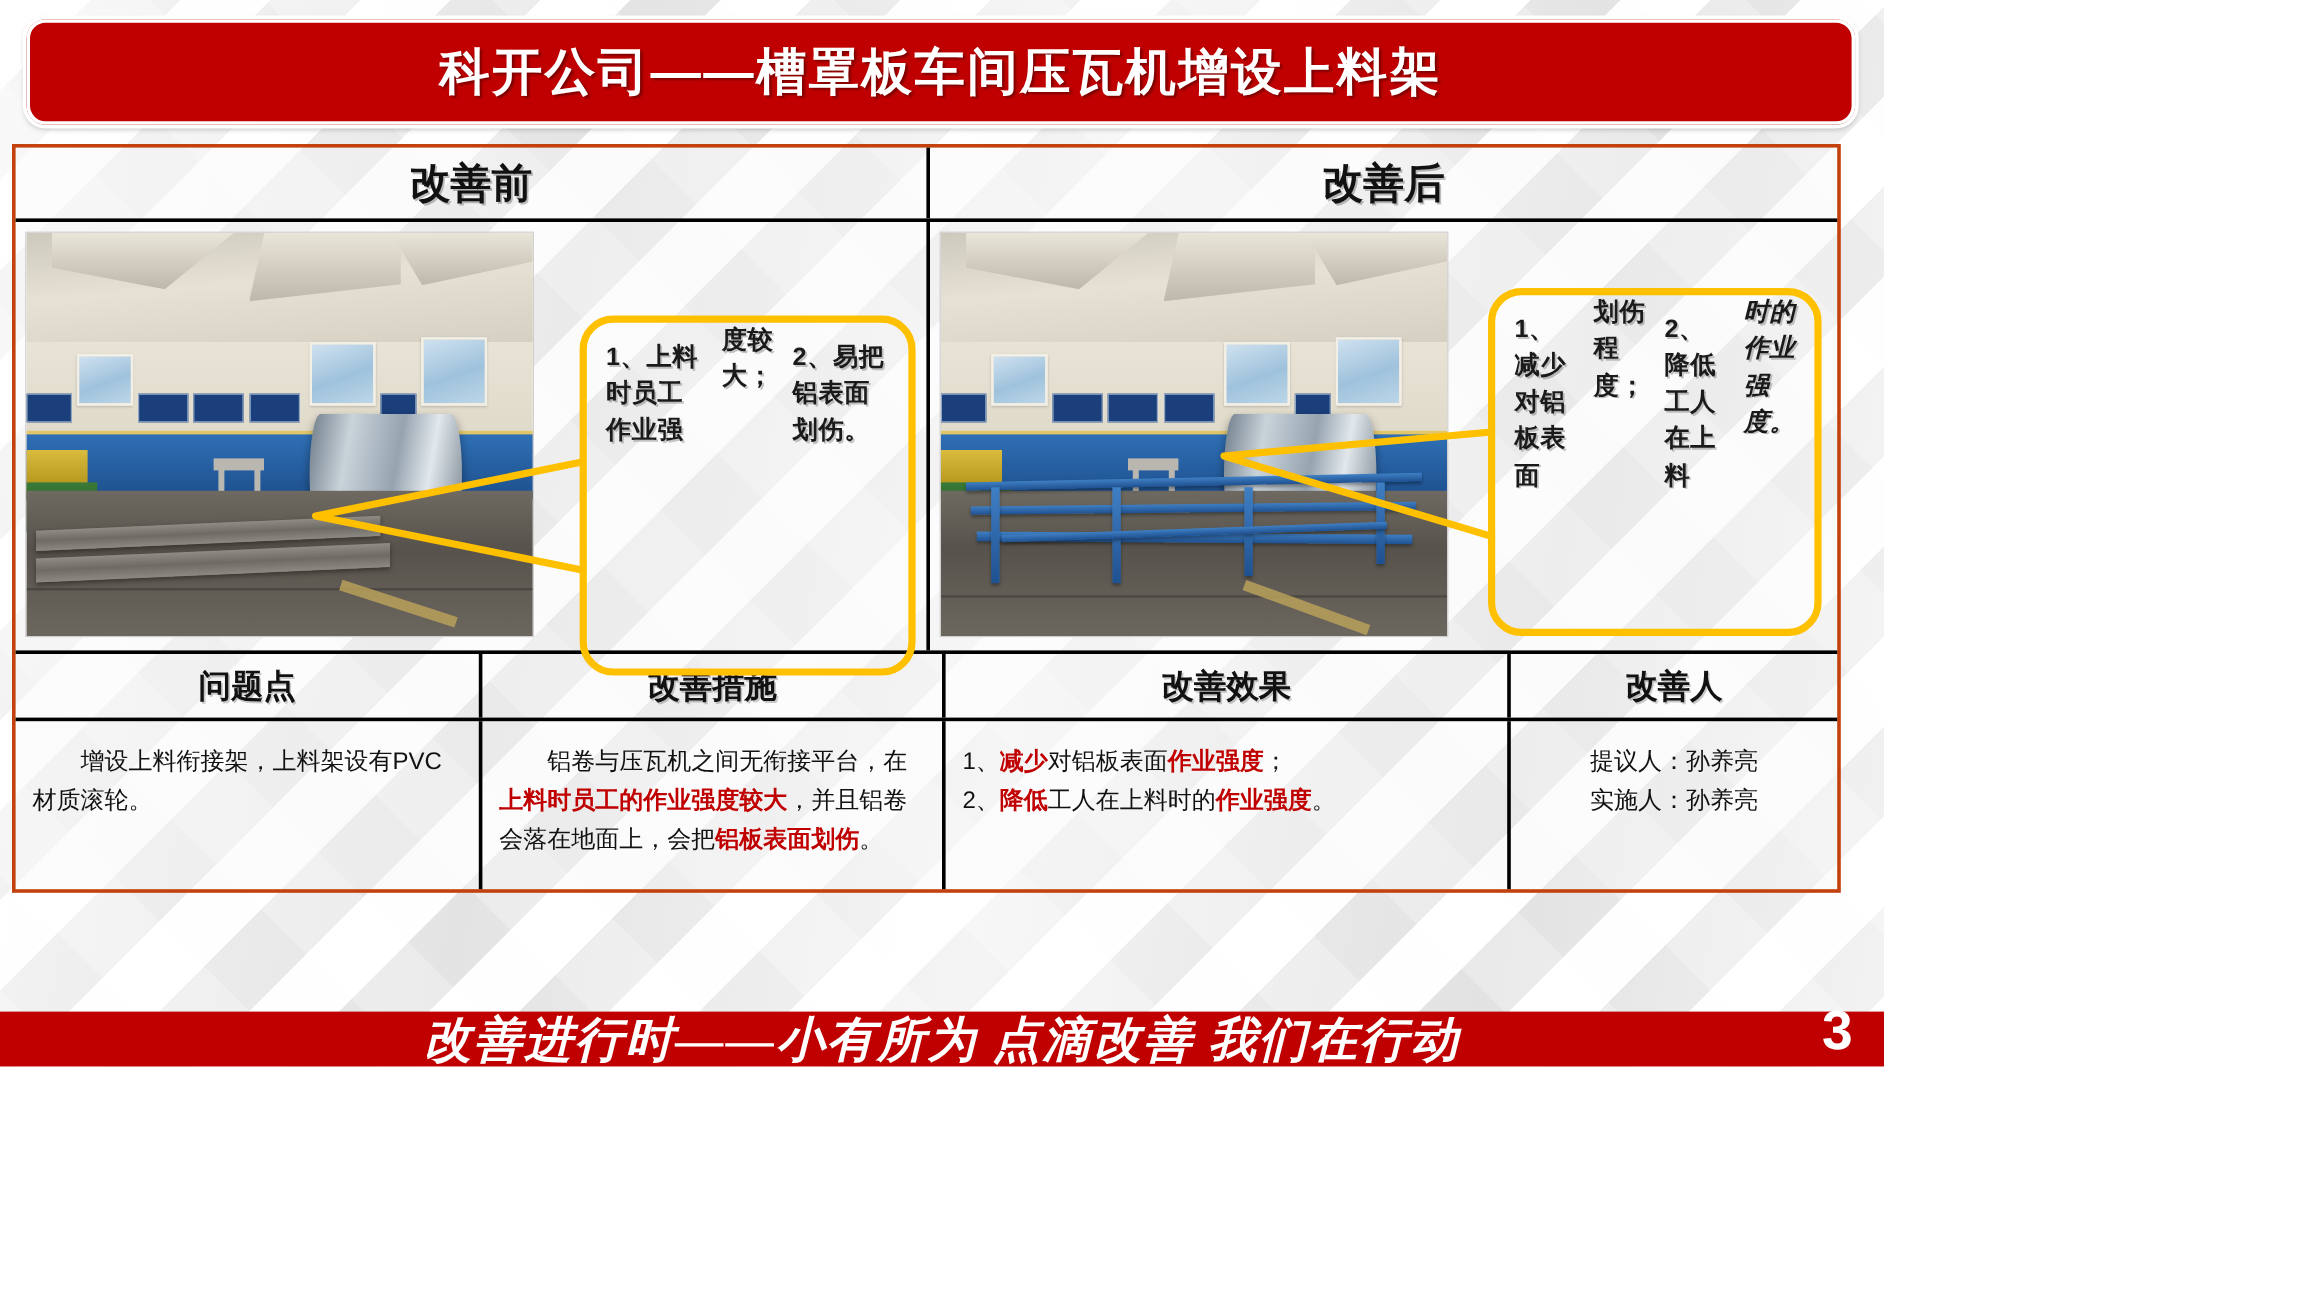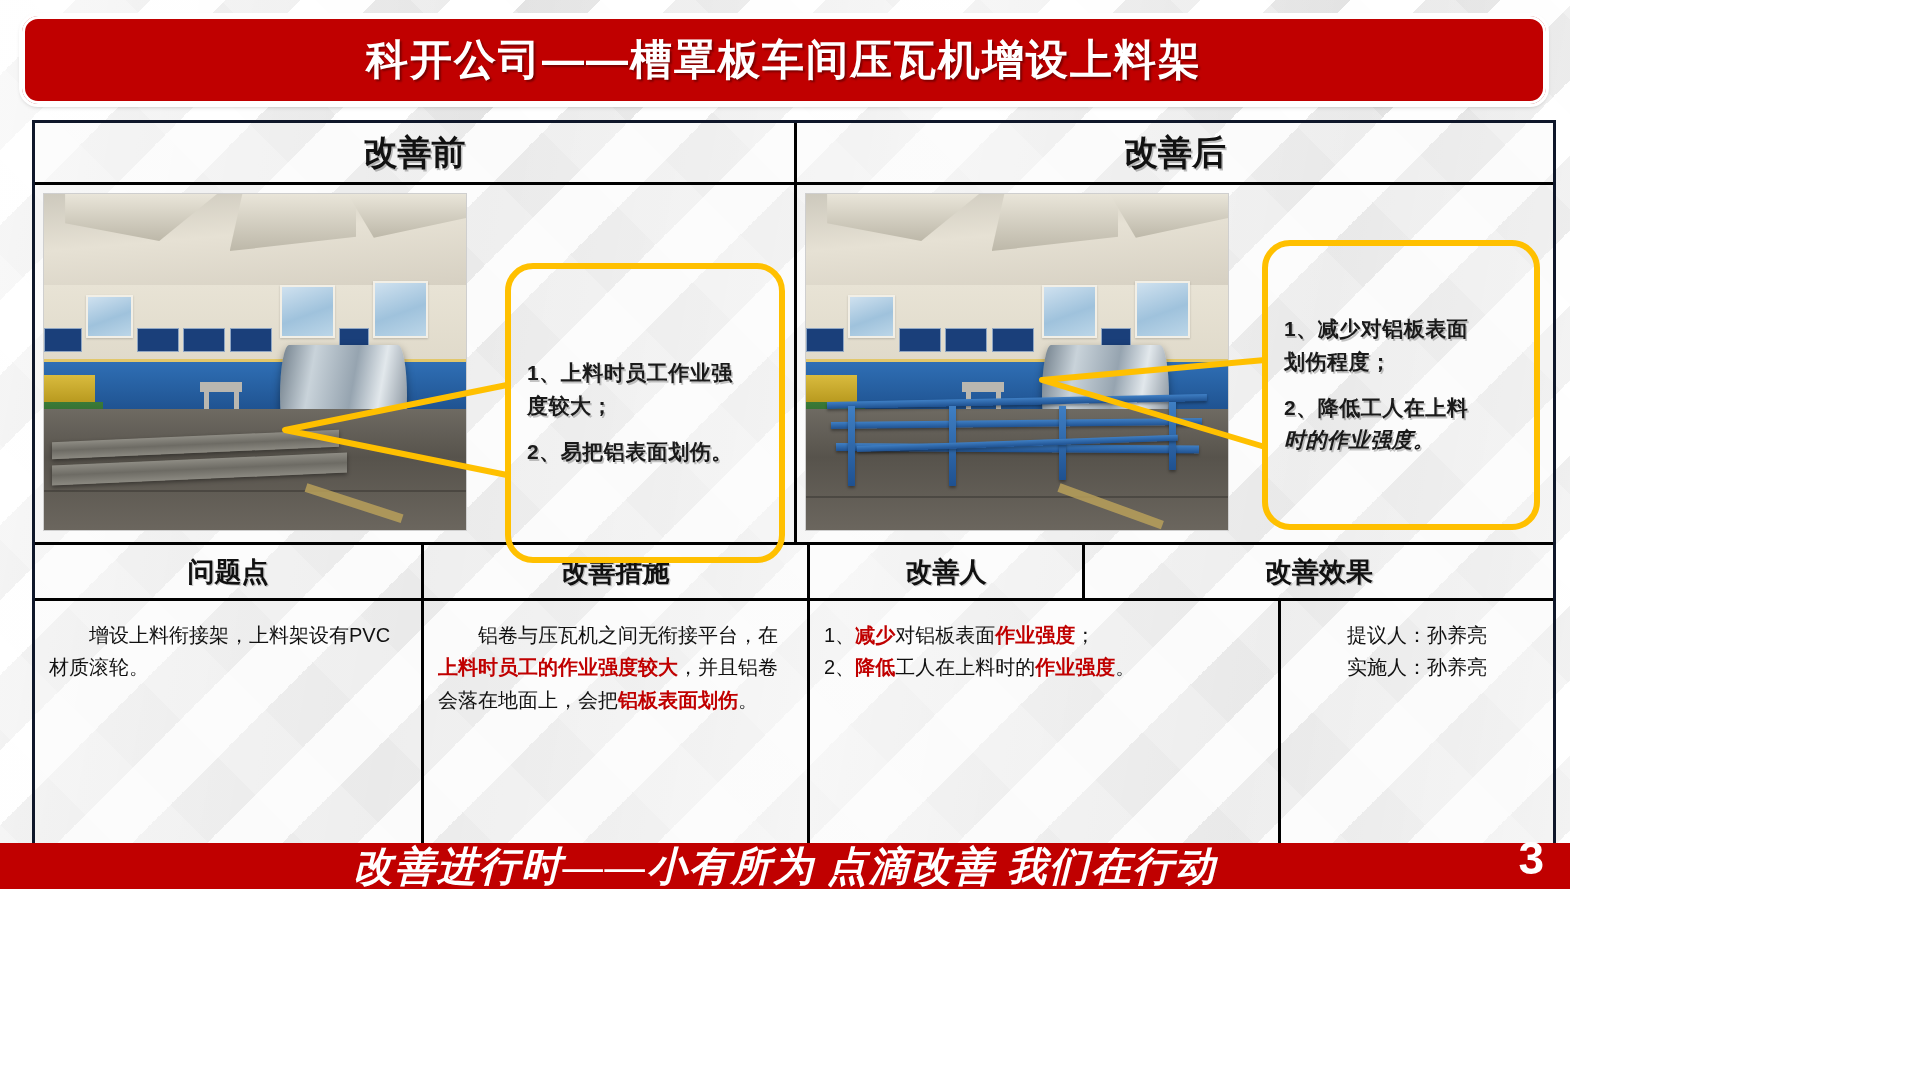--- a/index.html
+++ b/index.html
@@ -54,23 +54,23 @@
     font-size: 42px;
     font-weight: bold;
     letter-spacing: 2px;
     white-space: nowrap;
     text-shadow: 2px 2px 2px rgba(0,0,0,.35);
   }
 
   
   #main-table {
     position: absolute;
-    left: 32px; top: 120px;
-    width: 1524px; height: 768px;
-    border: 3px solid #0f172a;
+    left: 10px; top: 120px;
+    width: 1524px; height: 624px;
+    border: 3px solid #c2410c;
     display: flex;
     flex-direction: column;
     background: rgba(245,245,245,.35);
   }
 
   .row-headers {
     display: flex;
     height: 62px;
     border-bottom: 3px solid #000;
   }
@@ -189,21 +189,21 @@
   }
 
   
   .callout {
     position: absolute;
     border: 6px solid #ffc000;
     border-radius: 28px;
     background: transparent;
     padding: 14px 16px;
     display: flex;
-    flex-direction: column;
+    flex-direction: row;
     justify-content: center;
     gap: 16px;
   }
   .callout-line {
     font-size: 21px;
     font-weight: bold;
     color: #1a1a1a;
     line-height: 1.45;
     text-shadow: 1.5px 1.5px 0 rgba(0,0,0,.22);
     letter-spacing: .5px;
@@ -390,22 +390,22 @@
 
         <svg class="callout-tail" style="left:0;top:0;width:760px;height:360px;" viewBox="0 0 760 360">
           <polyline points="468,175 245,195 468,262" fill="none" stroke="#ffc000" stroke-width="6" stroke-linejoin="round" stroke-linecap="round"></polyline>
         </svg>
       </div>
     </div>
 
     <div class="row-subheaders">
       <div class="sub-cell c1">问题点</div>
       <div class="sub-cell c2">改善措施</div>
+      <div class="sub-cell c3">改善效果</div>
       <div class="sub-cell c4">改善人</div>
-      <div class="sub-cell c3">改善效果</div>
     </div>
 
     <div class="row-body">
 
       <div class="body-cell c2 indent">
         <span>增设上料衔接架，上料架设有PVC材质滚轮。</span>
       </div>
 
       <div class="body-cell c1 indent">
         <span>铝卷与压瓦机之间无衔接平台，在</span><span class="red">上料时员工的作业强度较大</span><span>，并且铝卷会落在地面上，会把</span><span class="red">铝板表面划伤</span><span>。</span>

